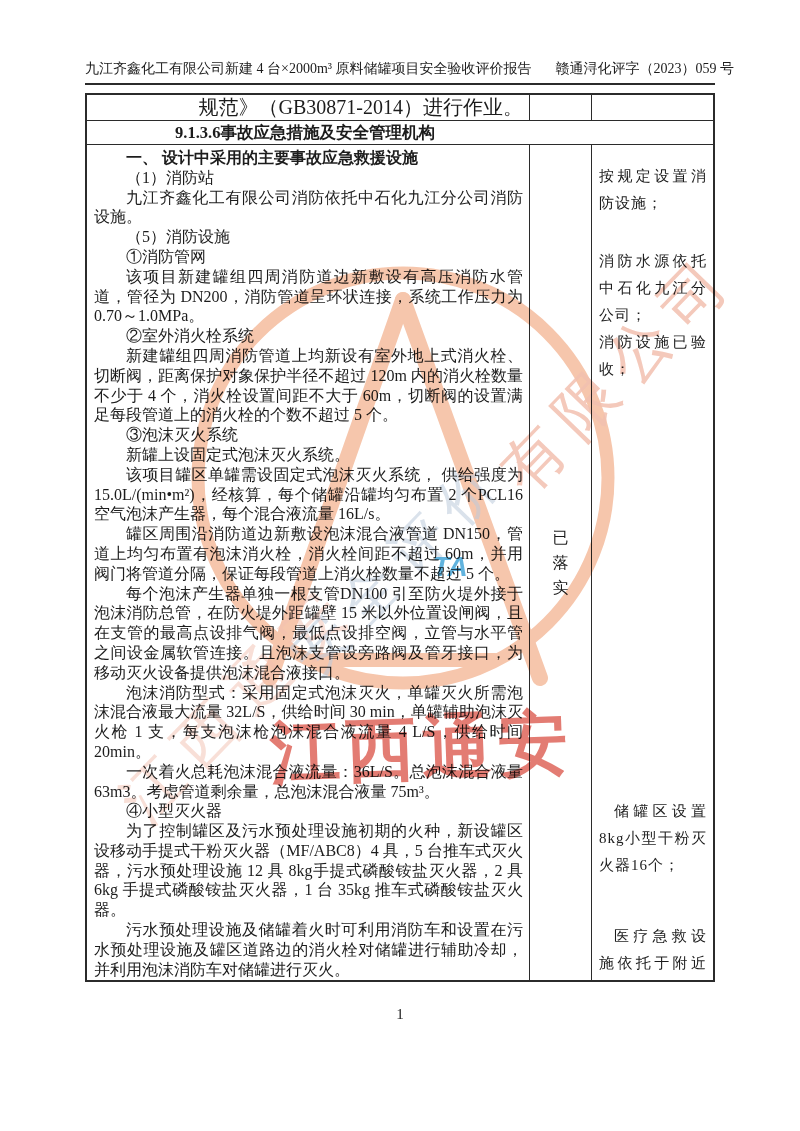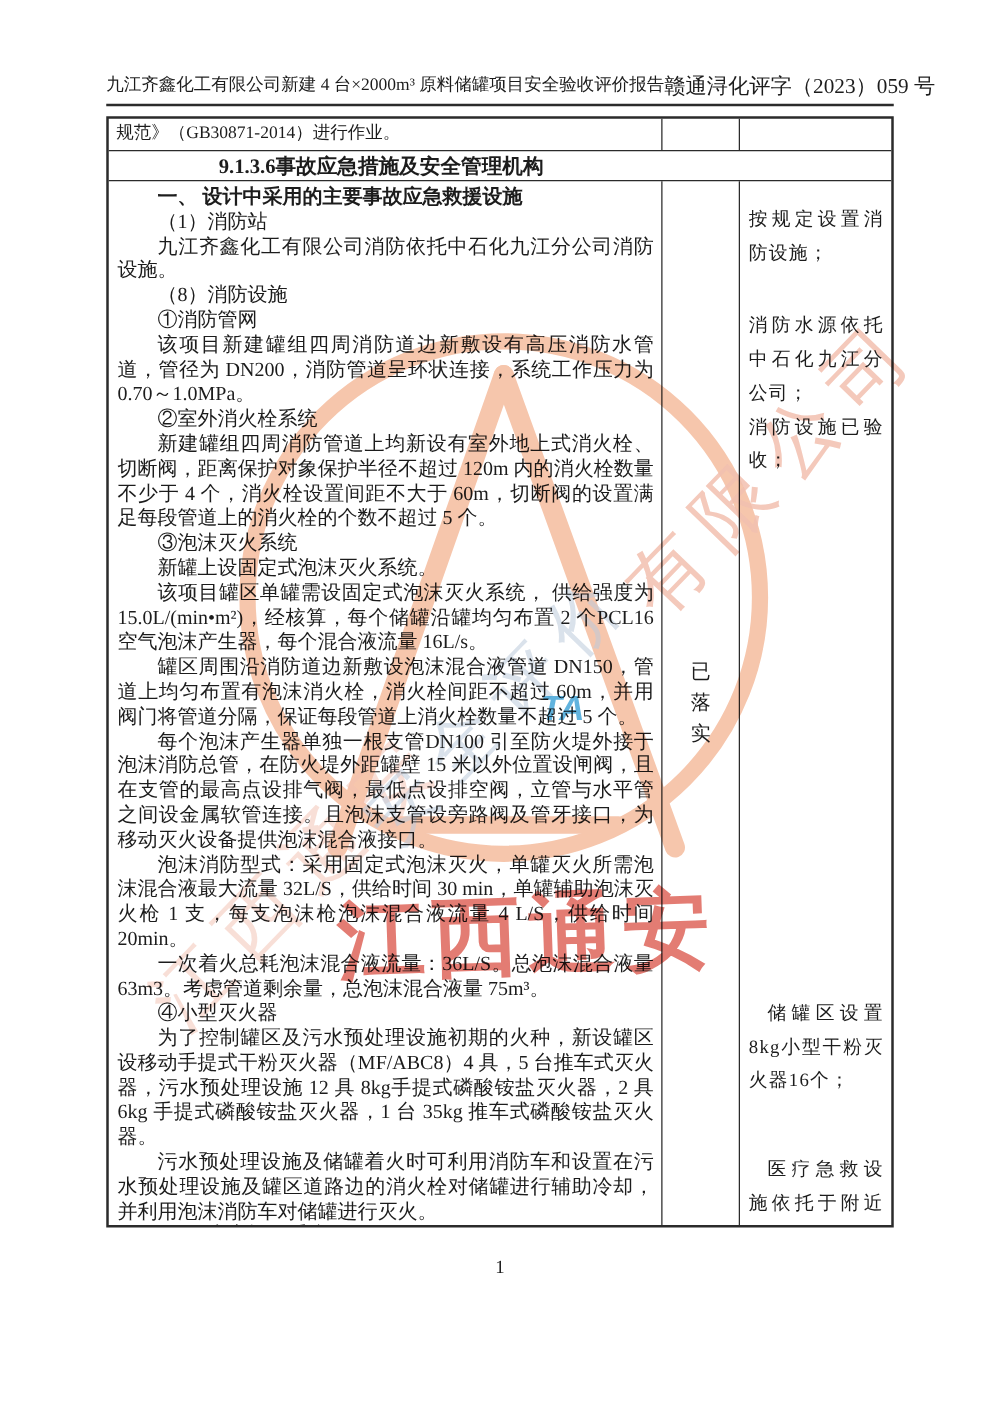--- a/index.html
+++ b/index.html
@@ -8,37 +8,37 @@
     font-family:"Liberation Serif","DejaVu Serif",serif;color:#1c1c1c;
     overflow:hidden;
   }
   
   .page-header{
     position:absolute;left:85px;top:60px;width:630px;
     display:flex;justify-content:space-between;
     border-bottom:2px solid #2b2b2b;padding-bottom:5px;
     font-size:14px;line-height:18px;white-space:nowrap;
   }
-  .page-header .right{font-size:17px;}
+  .page-header .right{font-size:14px;margin-left:24px;}
   
   .doc-table{
     position:absolute;left:85px;top:93px;width:630px;height:889px;
     border:2px solid #2b2b2b;box-sizing:border-box;
     display:flex;flex-direction:column;
   }
   .trow{display:flex;box-sizing:border-box;}
   .trow.r1{height:26px;border-bottom:1px solid #2b2b2b;}
   .trow.r2{height:24px;border-bottom:1px solid #2b2b2b;}
   .trow.r3{flex:1;min-height:0;}
   .cell{box-sizing:border-box;}
   .c1{width:443px;border-right:1px solid #2b2b2b;}
   .c2{width:62px;border-right:1px solid #2b2b2b;}
   .c3{flex:1;}
   .continuation{
-    font-size:14px;line-height:24px;padding:0 6px;white-space:nowrap;overflow:hidden;
+    font-size:20px;line-height:24px;padding:0 6px;white-space:nowrap;overflow:hidden;text-align:right;
   }
   .section-heading{
     width:100%;font-weight:bold;font-size:16.5px;line-height:23px;
     padding-left:88px;box-sizing:border-box;white-space:nowrap;overflow:hidden;
   }
   .body-cell{
     padding:3px 6px 0 7px;font-size:16px;line-height:19.8px;
     text-align:justify;overflow:hidden;
   }
   .body-cell p{margin:0;text-indent:2em;}
@@ -102,21 +102,21 @@
   </div>
   <div class="trow r2">
     <div class="cell section-heading">9.1.3.6事故应急措施及安全管理机构</div>
   </div>
   <div class="trow r3">
     <div class="cell c1 body-cell">
 
     <p class="bold">一、 设计中采用的主要事故应急救援设施</p>
         <p>（1）消防站</p>
         <p>九江齐鑫化工有限公司消防依托中石化九江分公司消防设施。</p>
-        <p>（8）消防设施</p>
+        <p>（5）消防设施</p>
         <p>①消防管网</p>
         <p>该项目新建罐组四周消防道边新敷设有高压消防水管道，管径为 DN200，消防管道呈环状连接，系统工作压力为 0.70～1.0MPa。</p>
         <p>②室外消火栓系统</p>
         <p>新建罐组四周消防管道上均新设有室外地上式消火栓、切断阀，距离保护对象保护半径不超过 120m 内的消火栓数量不少于 4 个，消火栓设置间距不大于 60m，切断阀的设置满足每段管道上的消火栓的个数不超过 5 个。</p>
         <p>③泡沫灭火系统</p>
         <p>新罐上设固定式泡沫灭火系统。</p>
         <p>该项目罐区单罐需设固定式泡沫灭火系统， 供给强度为 15.0L/(min•m²)，经核算，每个储罐沿罐均匀布置 2 个PCL16 空气泡沫产生器，每个混合液流量 16L/s。</p>
         <p>罐区周围沿消防道边新敷设泡沫混合液管道 DN150，管道上均匀布置有泡沫消火栓，消火栓间距不超过 60m，并用阀门将管道分隔，保证每段管道上消火栓数量不超过 5 个。</p>
         <p>每个泡沫产生器单独一根支管DN100 引至防火堤外接于泡沫消防总管，在防火堤外距罐壁 15 米以外位置设闸阀，且在支管的最高点设排气阀，最低点设排空阀，立管与水平管之间设金属软管连接。且泡沫支管设旁路阀及管牙接口，为移动灭火设备提供泡沫混合液接口。</p>
         <p>泡沫消防型式：采用固定式泡沫灭火，单罐灭火所需泡沫混合液最大流量 32L/S，供给时间 30 min，单罐辅助泡沫灭火枪 1 支，每支泡沫枪泡沫混合液流量 4 L/S，供给时间 20min。</p>

